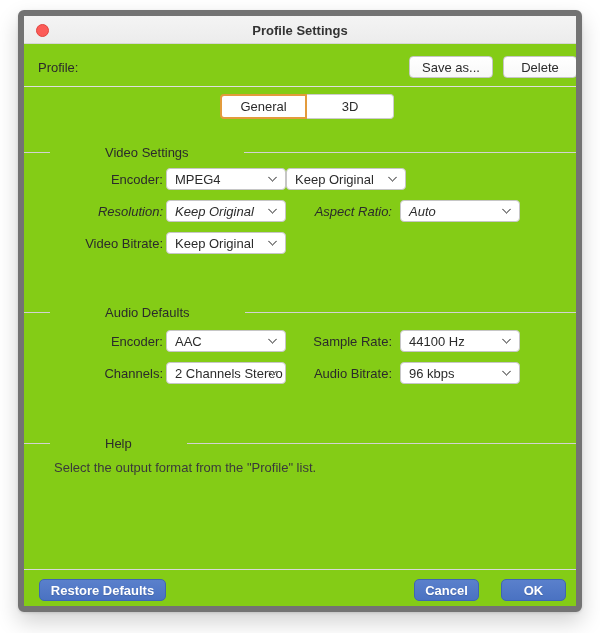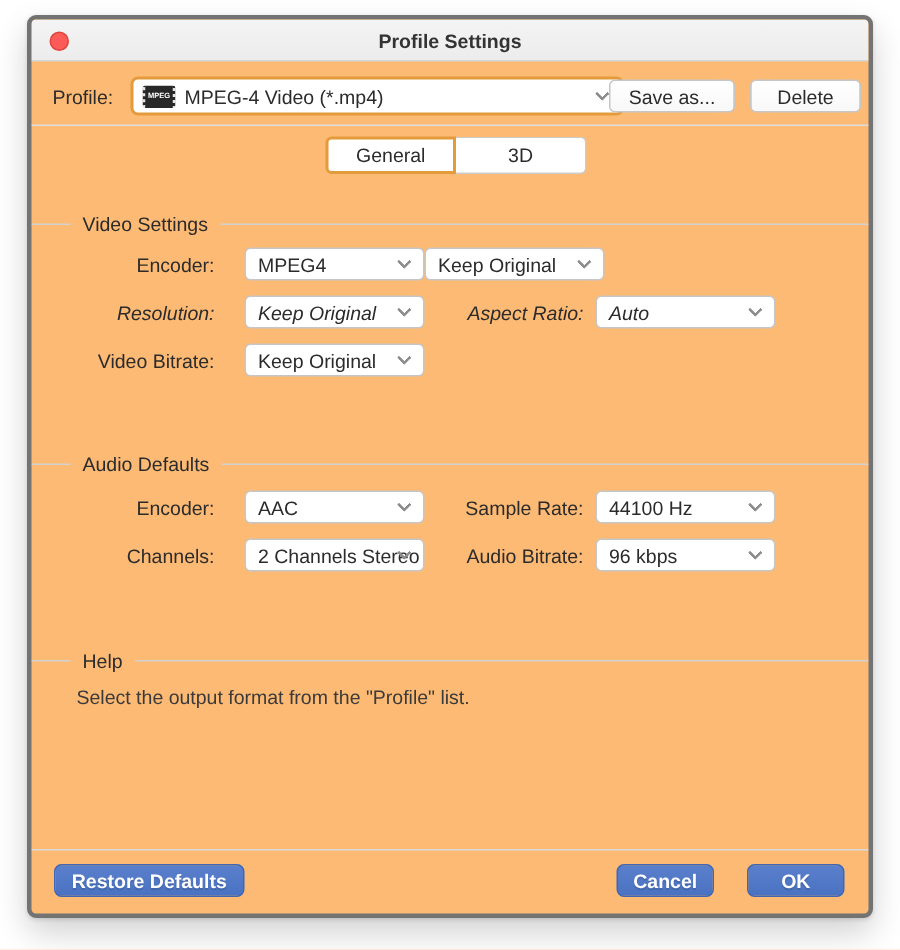--- a/index.html
+++ b/index.html
@@ -1,19 +1,19 @@
 <!DOCTYPE html>
 <html><head>
 <meta charset="utf-8">
 <style>
   * { margin:0; padding:0; box-sizing:border-box; }
   html,body { width:600px; height:633px; background:#ffffff; font-family:"Liberation Sans", sans-serif; }
   .dialog {
     position:absolute; left:18px; top:10px; width:564px; height:602px;
-    background:#fdba74; border:3px solid #737373; border-radius:6px;
+    background:#84cc16; border:6px solid #737373; border-radius:6px;
     box-shadow:0 10px 22px rgba(0,0,0,0.18), 0 1px 3px rgba(0,0,0,0.12);
     overflow:hidden;
   }
   
   .titlebar {
     position:absolute; left:0; top:0; right:0; height:28px;
     background:linear-gradient(#f4f4f4,#ececec);
     border-bottom:1px solid #d6d6d6;
   }
   .traffic-close {
@@ -54,30 +54,30 @@
   .row-sep { position:absolute; left:0; right:0; top:70px; height:1px; background:#dedede; }
   
   .tabs { position:absolute; left:196px; top:78px; height:17px; display:flex; }
   .tab {
     width:87px; height:25px; background:#fff; border:1px solid #cccccc;
     display:flex; align-items:center; justify-content:center; font-size:13px; color:#2b2b2b; cursor:default;
   }
   .tab-general { border:2px solid #e39b3c; border-radius:4px 0 0 4px; z-index:2; }
   .tab-3d { border-left:none; border-radius:0 4px 4px 0; }
   
-  .legend { position:absolute; left:0; right:0; height:18px; display:flex; align-items:center; }
+  .legend { position:absolute; left:0; right:0; height:18px; display:flex; align-items:center;gap:47px; }
   .legend .line-l { width:26px; height:1px; background:#d2d2d2; }
   .legend .txt { padding:0 8px; font-size:13px; color:#2b2b2b; }
   .legend .line-r { flex:1; height:1px; background:#d2d2d2; }
   .legend-video { top:127px; }
   .legend-audio { top:287px; }
   .legend-help  { top:418px; }
   
   .frow { position:absolute; left:0; right:0; height:22px; display:flex; align-items:center; }
-  .frow .lbl1 { width:142px; text-align:right; padding-right:20px; font-size:13px; color:#2b2b2b; flex:none; }
+  .frow .lbl1 { width:142px; text-align:right; padding-right:3px; font-size:13px; color:#2b2b2b; flex:none; }
   .frow .lbl2 { width:114px; text-align:right; padding-right:8px; font-size:13px; color:#2b2b2b; flex:none; }
   .select {
     position:relative; width:120px; height:22px; flex:none;
     background:#fff; border:1px solid #c6c6c6; border-radius:4px;
     display:flex; align-items:center; padding:0 20px 0 8px;
     font-size:13px; color:#2b2b2b; white-space:nowrap; cursor:default;
   }
   .v-row1 { top:152px; } .v-row2 { top:184px;font-style:italic; } .v-row3 { top:216px; }
   .a-row1 { top:314px; } .a-row2 { top:346px; }
   .help-text { position:absolute; left:30px; top:444px; font-size:13px; color:#3a3a3a; }
@@ -99,25 +99,20 @@
 
 <div class="dialog">
 
   <div class="titlebar">
     <div class="traffic-close"></div>
     <div class="win-title">Profile Settings</div>
   </div>
 
   <div class="profile-row">
     <div class="profile-label">Profile:</div>
-    <div class="profile-select">
-      <span class="mpeg-icon">MPEG</span>
-      <span>MPEG-4 Video (*.mp4)</span>
-      <span class="chev"></span>
-    </div>
     <div class="mini-btn btn-saveas">Save as...</div>
     <div class="mini-btn btn-delete">Delete</div>
   </div>
   <div class="row-sep"></div>
 
   <div class="tabs">
     <div class="tab tab-general">General</div>
     <div class="tab tab-3d">3D</div>
   </div>
 

